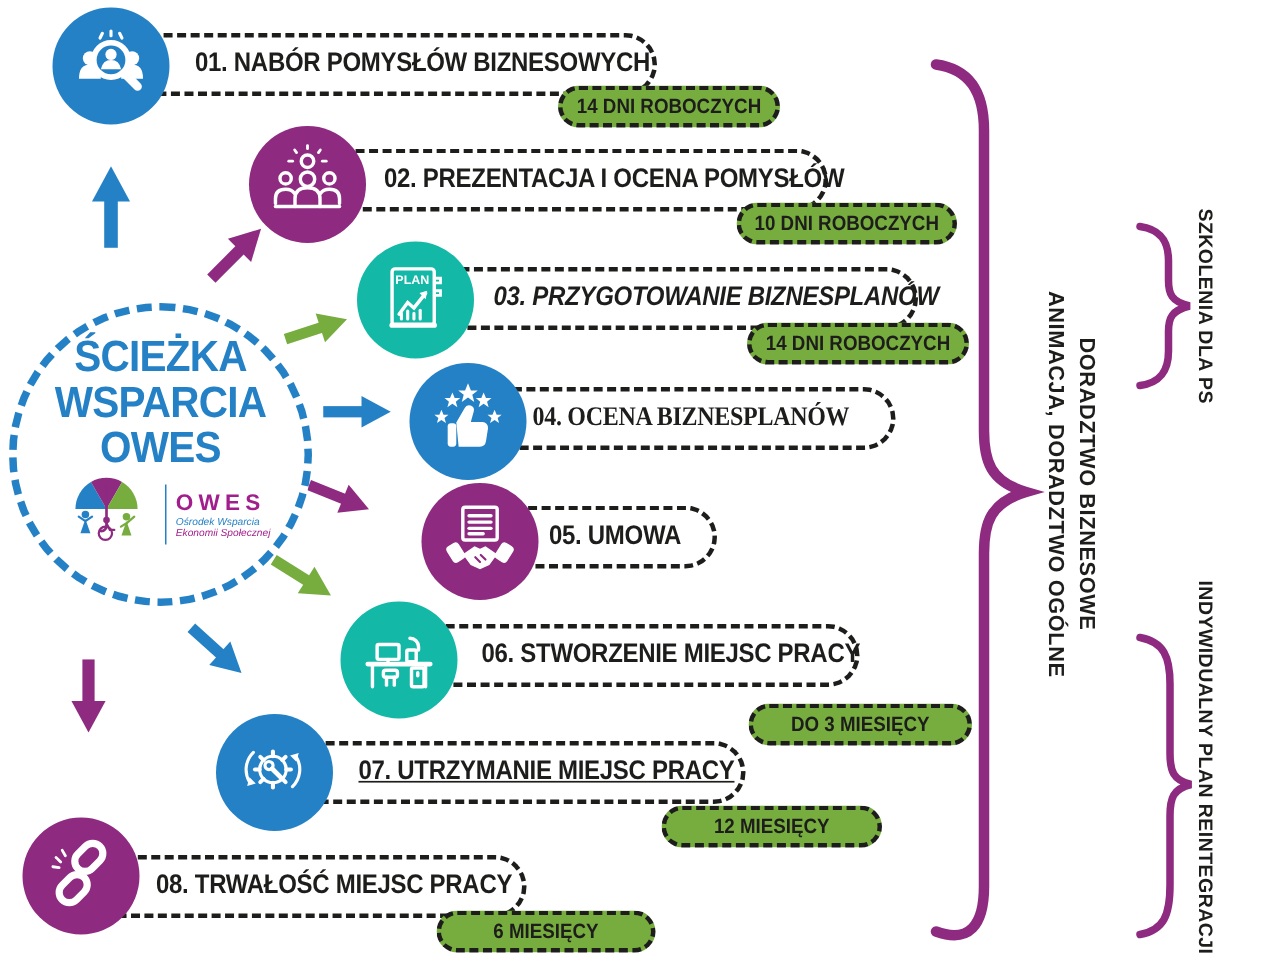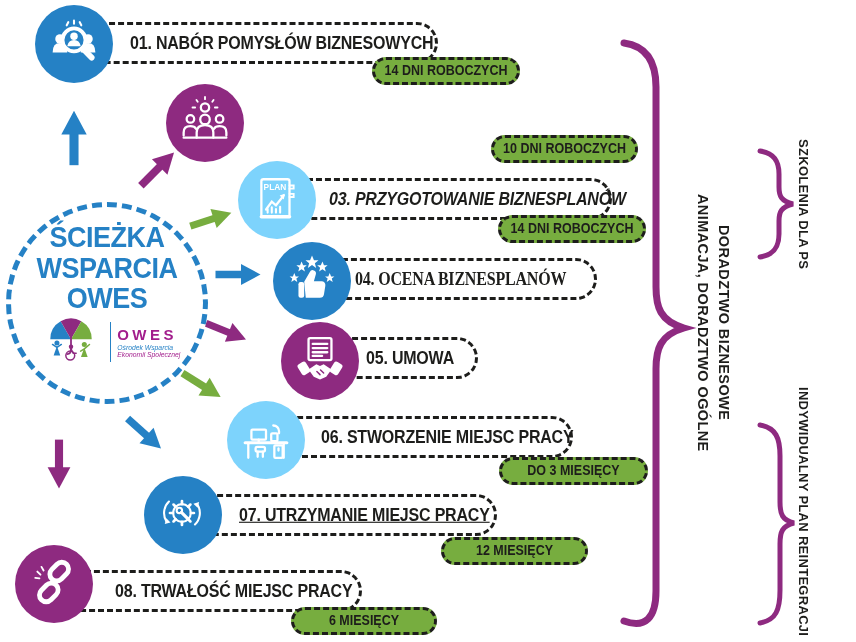--- a/index.html
+++ b/index.html
@@ -8,21 +8,21 @@
 
   
   .pill{position:absolute;height:42px;background:#fff;border:3px dashed #1d1d1b;border-radius:22px;
         display:flex;align-items:center;z-index:1;box-sizing:border-box;}
   .pill .t{font-weight:bold;font-size:16px;letter-spacing:-0.2px;white-space:nowrap;
            transform:scaleY(1.12);transform-origin:left center;}
 
   
   .circle{position:absolute;width:78px;height:78px;border-radius:50%;z-index:2;
           display:flex;align-items:center;justify-content:center;}
-  .bg-blue{background:#2581c5}.bg-purple{background:#8e2a80}.bg-green{background:#7dd3fc}
+  .bg-blue{background:#2581c5}.bg-purple{background:#8e2a80}.bg-green{background:#14b8a6}
 
   
   .badge{position:absolute;height:28px;background:#77ad3f;border:3px dashed #1d1d1b;border-radius:15px;
          display:flex;align-items:center;justify-content:center;z-index:3;box-sizing:border-box;}
   .badge .t{font-weight:bold;font-size:12.5px;white-space:nowrap;transform:scaleY(1.1);}
 
   
   .arrow{position:absolute;width:58px;height:28px;z-index:1;}
 
   
@@ -73,20 +73,23 @@
             <path d="M30.5,34 q0,-9 7,-9 q7,0 7,9 z"></path>
         </g>
         <circle cx="24" cy="22" r="11" fill="#2581c5" stroke="#fff" stroke-width="3.6"></circle>
         <circle cx="24" cy="18.5" r="3.6" fill="#fff"></circle>
         <path d="M17.5,28 q1.2,-6 6.5,-6 q5.3,0 6.5,6 z" fill="#fff"></path>
         <line x1="32.5" y1="30.5" x2="41" y2="39" stroke="#fff" stroke-width="5.5" stroke-linecap="round"></line>
       </svg>
     </span>
   </div>
 
+  <div class="pill" style="left:198px;top:99px;width:354px;">
+    <span class="t" style="padding-left:55px;">02. PREZENTACJA I OCENA POMYSŁÓW</span>
+  </div>
   <div class="badge" style="left:491px;top:135px;width:147px;">
     <span class="t">10 DNI ROBOCZYCH</span>
   </div>
   <div class="circle bg-purple" style="left:166px;top:84px;">
     <span>
       <svg width="50" height="50" viewBox="0 0 48 48" fill="none" stroke="#fff" stroke-width="2.2" stroke-linecap="round">
         <circle cx="24" cy="11" r="4"></circle>
         <g stroke-width="1.8">
             <line x1="24" y1="3" x2="24" y2="1"></line>
             <line x1="17" y1="5.5" x2="15.8" y2="3.8"></line>
@@ -171,21 +174,21 @@
             <line x1="21" y1="36" x2="24" y2="39"></line>
             <line x1="24.5" y1="34.5" x2="27.5" y2="37.5"></line>
           </g>
       </svg>
     </span>
   </div>
 
   <div class="pill" style="left:258px;top:416px;width:315px;">
     <span class="t" style="padding-left:60px;">06. STWORZENIE MIEJSC PRACY</span>
   </div>
-  <div class="badge" style="left:499px;top:457px;width:149px;text-align:center;">
+  <div class="badge" style="left:499px;top:469px;width:149px;text-align:center;">
     <span class="t">DO 3 MIESIĘCY</span>
   </div>
   <div class="circle bg-green" style="left:227px;top:401px;">
     <span>
       <svg width="50" height="50" viewBox="0 0 48 48" fill="none" stroke="#fff" stroke-width="2.2" stroke-linecap="round">
         <line x1="4" y1="28.5" x2="44" y2="28.5" stroke-width="3"></line>
         <line x1="7" y1="30" x2="7" y2="43"></line>
           <line x1="41" y1="30" x2="41" y2="43"></line>
         <rect x="10" y="16" width="14" height="9.5" rx="1"></rect>
         <line x1="17" y1="25.5" x2="17" y2="28"></line>
@@ -223,21 +226,21 @@
         <circle cx="20.5" cy="21.5" r="2.6"></circle>
         <line x1="22.5" y1="23.5" x2="28.5" y2="29.5" stroke-width="3"></line>
         <path d="M8,32 a15.5,15.5 0 0 1 2.5,-19"></path>
         <polygon points="6.5,34.5 12,33 8,29" fill="#fff" stroke="none"></polygon>
         <path d="M38,16 a15.5,15.5 0 0 1 -2.5,19"></path>
         <polygon points="39.5,13.5 34,15 38,19" fill="#fff" stroke="none"></polygon>
       </svg>
     </span>
   </div>
 
-  <div class="pill" style="left:55px;top:570px;width:307px;">
+  <div class="pill" style="left:44px;top:570px;width:307px;">
     <span class="t" style="padding-left:57px;">08. TRWAŁOŚĆ MIEJSC PRACY</span>
   </div>
   <div class="badge" style="left:291px;top:607px;width:146px;">
     <span class="t">6 MIESIĘCY</span>
   </div>
   <div class="circle bg-purple" style="left:15px;top:545px;">
     <span>
       <svg width="50" height="50" viewBox="0 0 48 48" fill="none" stroke="#fff" stroke-linecap="round">
         <g stroke-width="4.6">
           <rect x="22.5" y="4" width="13" height="20" rx="6.5" transform="rotate(45 29 14)"></rect>

